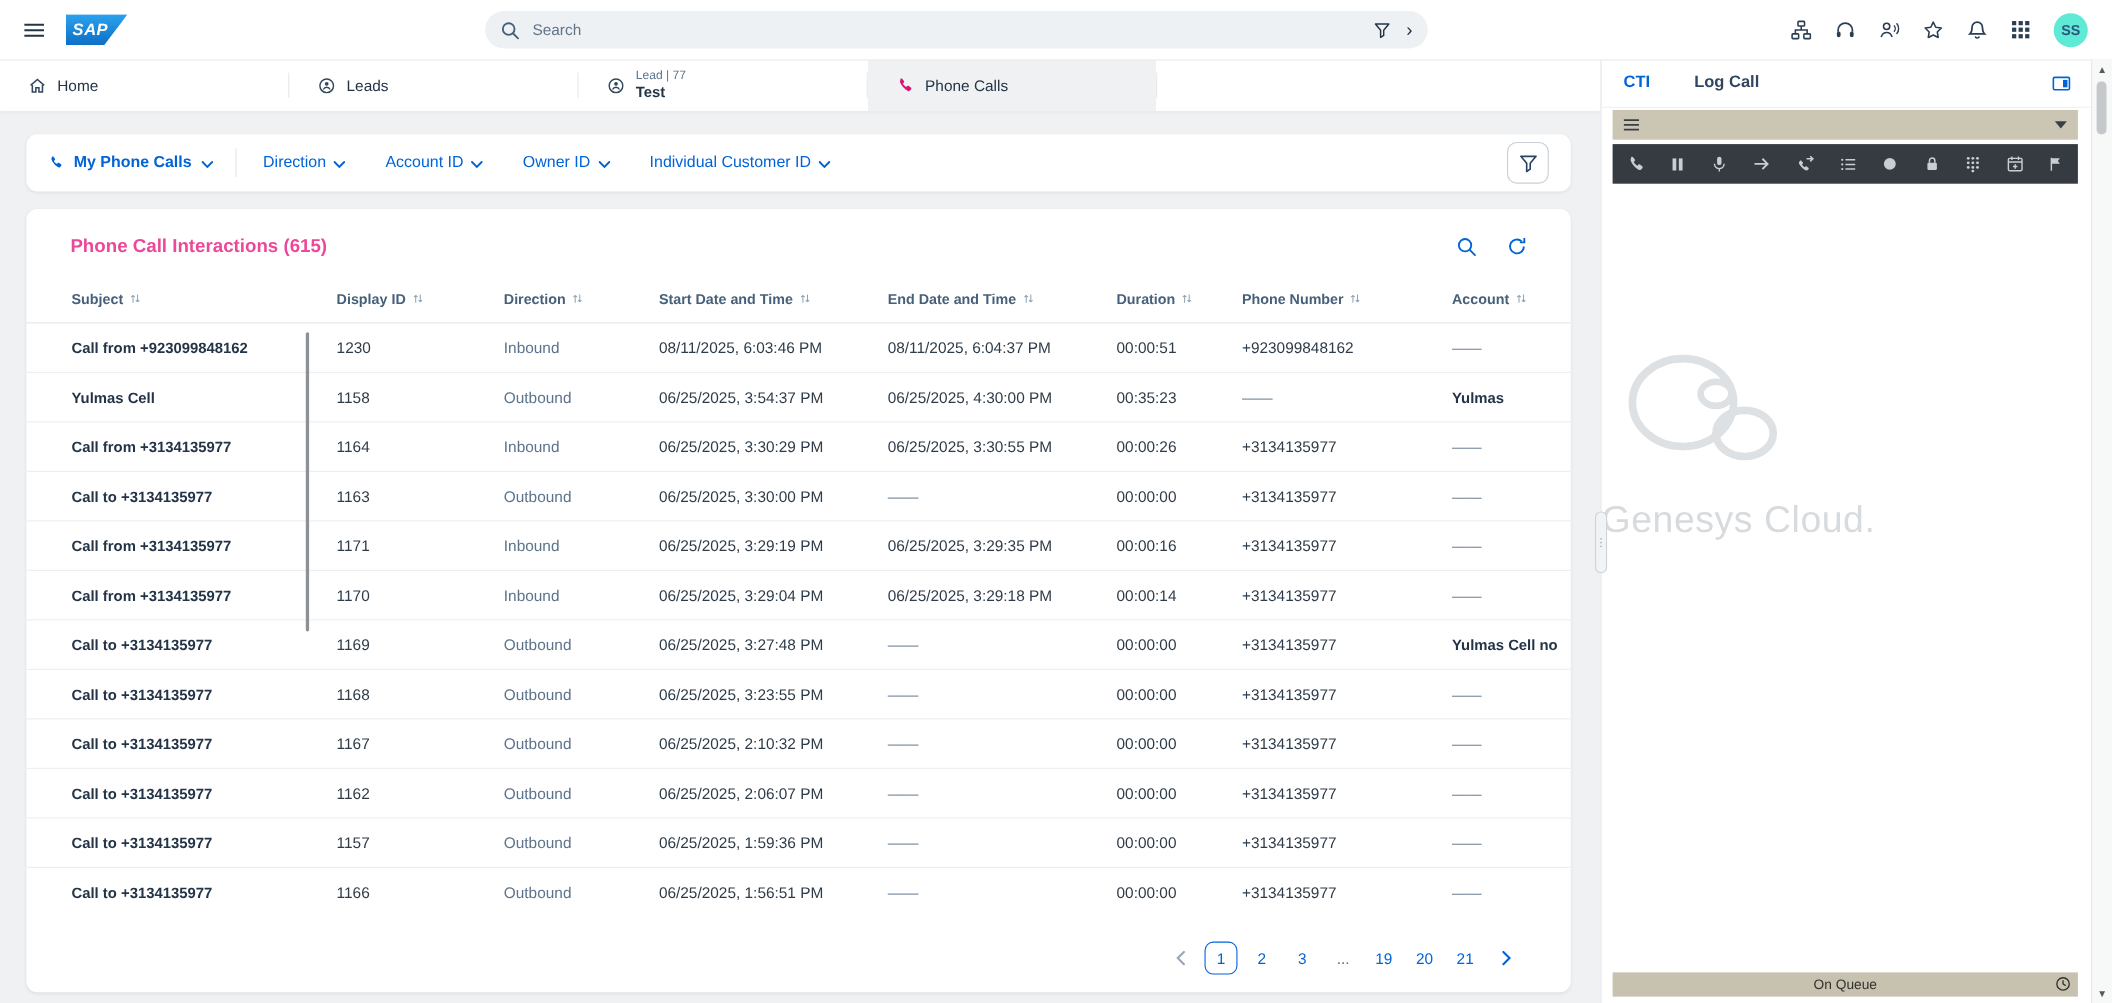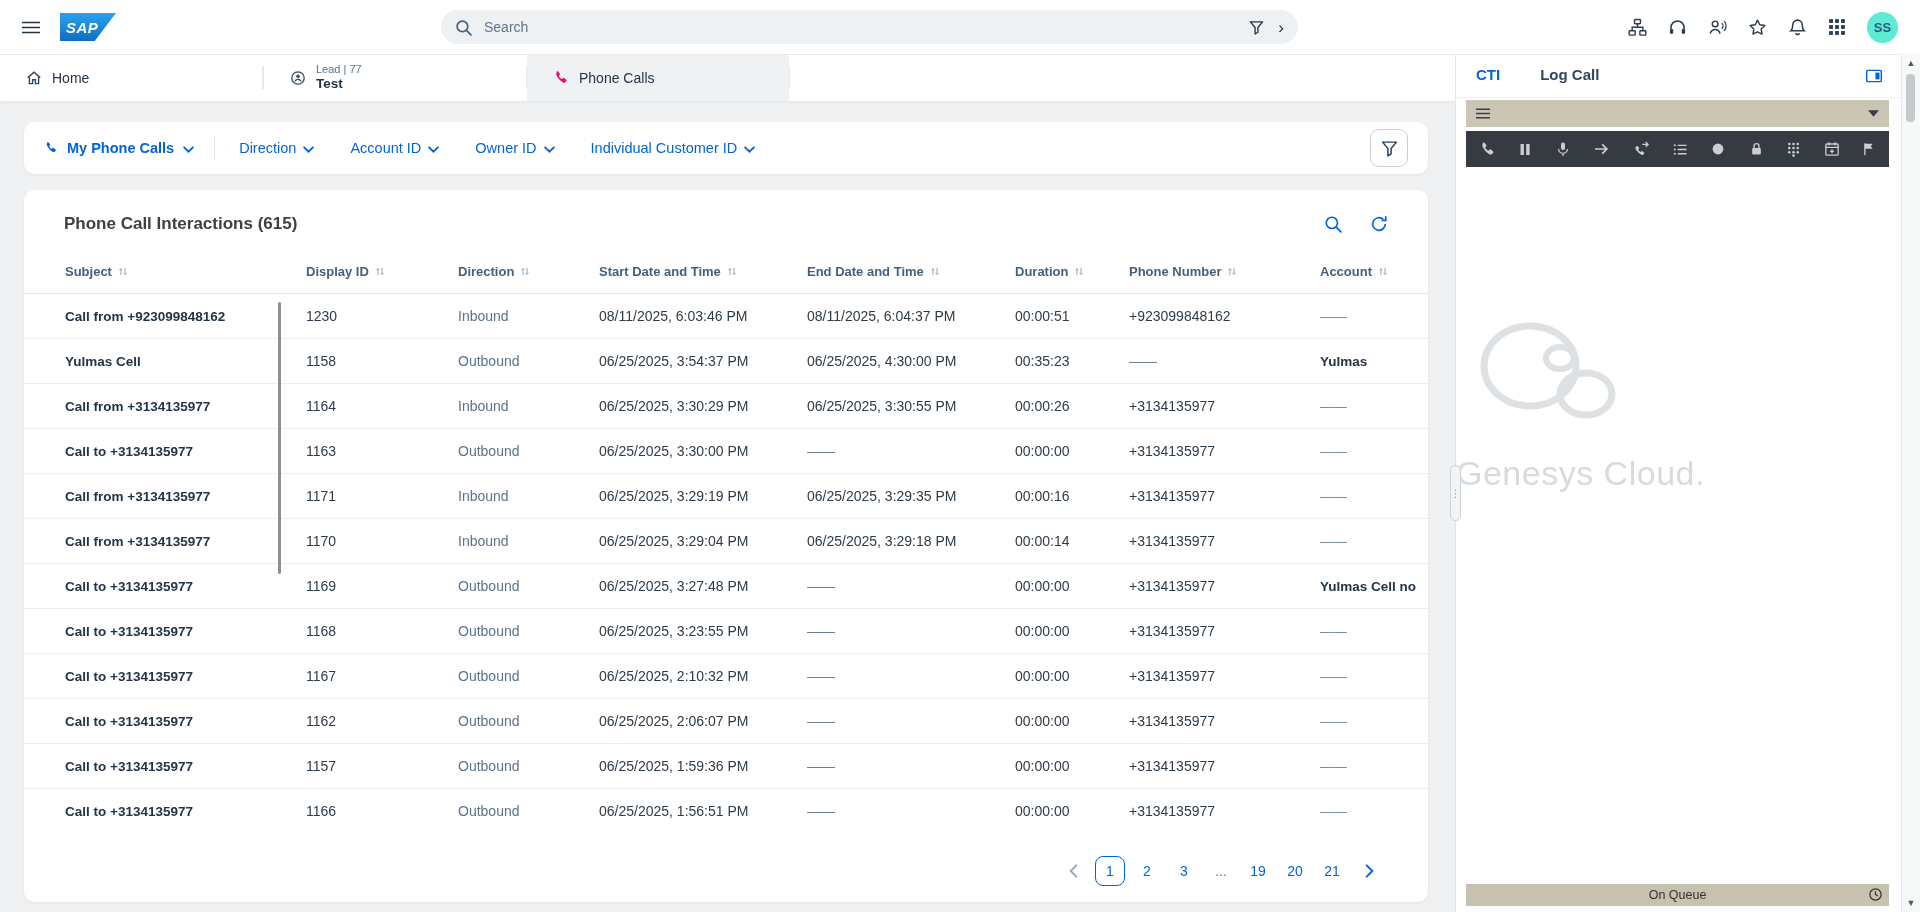--- a/index.html
+++ b/index.html
@@ -48,21 +48,21 @@
   .primary-filter { display:flex; align-items:center; gap:9px; color:#0064d9; font-weight:700; font-size:14.5px; cursor:pointer; }
   .fsep { width:1px; height:26px; background:#e4e6e8; margin:0 24px 0 20px; }
   .chip { display:flex; align-items:center; gap:7px; color:#0064d9; font-size:14.5px; margin-right:36px; cursor:pointer; }
   .chev { display:flex; color:#0064d9; margin-top:2px; }
   .funnel-btn { margin-left:auto; width:38px; height:38px; border:1px solid #c9cfd4; border-radius:9px;
                 display:flex; align-items:center; justify-content:center; color:#27435f; cursor:pointer; background:#fff; }
 
   .card { position:absolute; left:24px; top:89px; width:1404px; height:712px; background:#fff;
           border-radius:10px; box-shadow:0 1px 3px rgba(34,54,73,.08); }
   .card-head { display:flex; align-items:center; padding:24px 40px 0 40px; }
-  .card-title { font-size:17px; font-weight:700; color:#404040; }
+  .card-title { font-size:17px; font-weight:700; color:#ec4899; }
   .card-actions { margin-left:auto; display:flex; gap:28px; color:#0064d9; }
   .card-actions .act { display:flex; cursor:pointer; }
 
   .thead { display:grid; grid-template-columns:241px 152px 141px 208px 208px 114px 191px 1fr;
            padding:0 16px 0 41px; height:44px; align-items:center; border-bottom:1px solid #e5e7e8; margin-top:16px; }
   .th { display:flex; align-items:center; gap:6px; font-size:13px; font-weight:700; color:#47607a; cursor:pointer; white-space:nowrap; }
   .tbody { height:530px; overflow:hidden; }
   .trow { display:grid; grid-template-columns:241px 152px 141px 208px 208px 114px 191px 1fr;
           padding:0 16px 0 41px; height:45px; align-items:center; border-bottom:1px solid #eceeef;
           font-size:14px; color:#2e3b48; cursor:pointer; }
@@ -206,20 +206,30 @@
     <div class="tab">
       <span class="ticon">
         <svg width="16" height="16" viewBox="0 0 16 16">
             <path d="M1.8 7.6 8 2.2l6.2 5.4" fill="none" stroke="currentColor" stroke-width="1.4"></path>
             <path d="M3.4 7.2v6.4h3.2V9.8h2.8v3.8h3.2V7.2" fill="none" stroke="currentColor" stroke-width="1.4"></path>
           </svg>
       </span>
       <span class="tlabel">Home</span>
     </div>
     <div class="tsep"></div>
+    <div class="tab">
+      <span class="ticon">
+        <svg width="16" height="16" viewBox="0 0 16 16">
+            <circle cx="8" cy="8" r="6.2" fill="none" stroke="currentColor" stroke-width="1.3"></circle>
+            <circle cx="8" cy="6.2" r="1.7" fill="currentColor"></circle>
+            <path d="M4.9 11.4c.6-1.4 1.8-2.1 3.1-2.1s2.5.7 3.1 2.1" fill="none" stroke="currentColor" stroke-width="1.2"></path>
+          </svg>
+      </span>
+      <span class="tlabel">Leads</span>
+    </div>
     <div class="tsep"></div>
     <div class="tab">
       <span class="ticon">
         <svg width="16" height="16" viewBox="0 0 16 16">
             <circle cx="8" cy="8" r="6.2" fill="none" stroke="currentColor" stroke-width="1.3"></circle>
             <circle cx="8" cy="6.2" r="1.7" fill="currentColor"></circle>
             <path d="M4.9 11.4c.6-1.4 1.8-2.1 3.1-2.1s2.5.7 3.1 2.1" fill="none" stroke="currentColor" stroke-width="1.2"></path>
           </svg>
       </span>
       <span class="tab-two">

